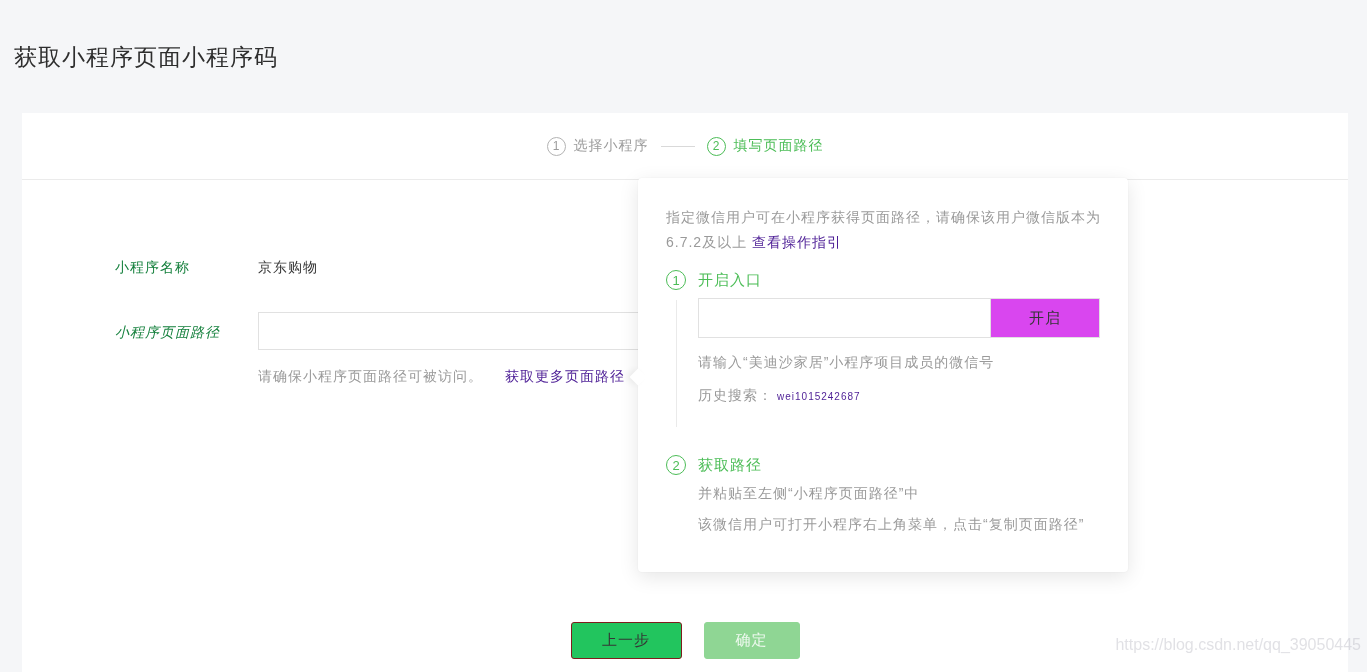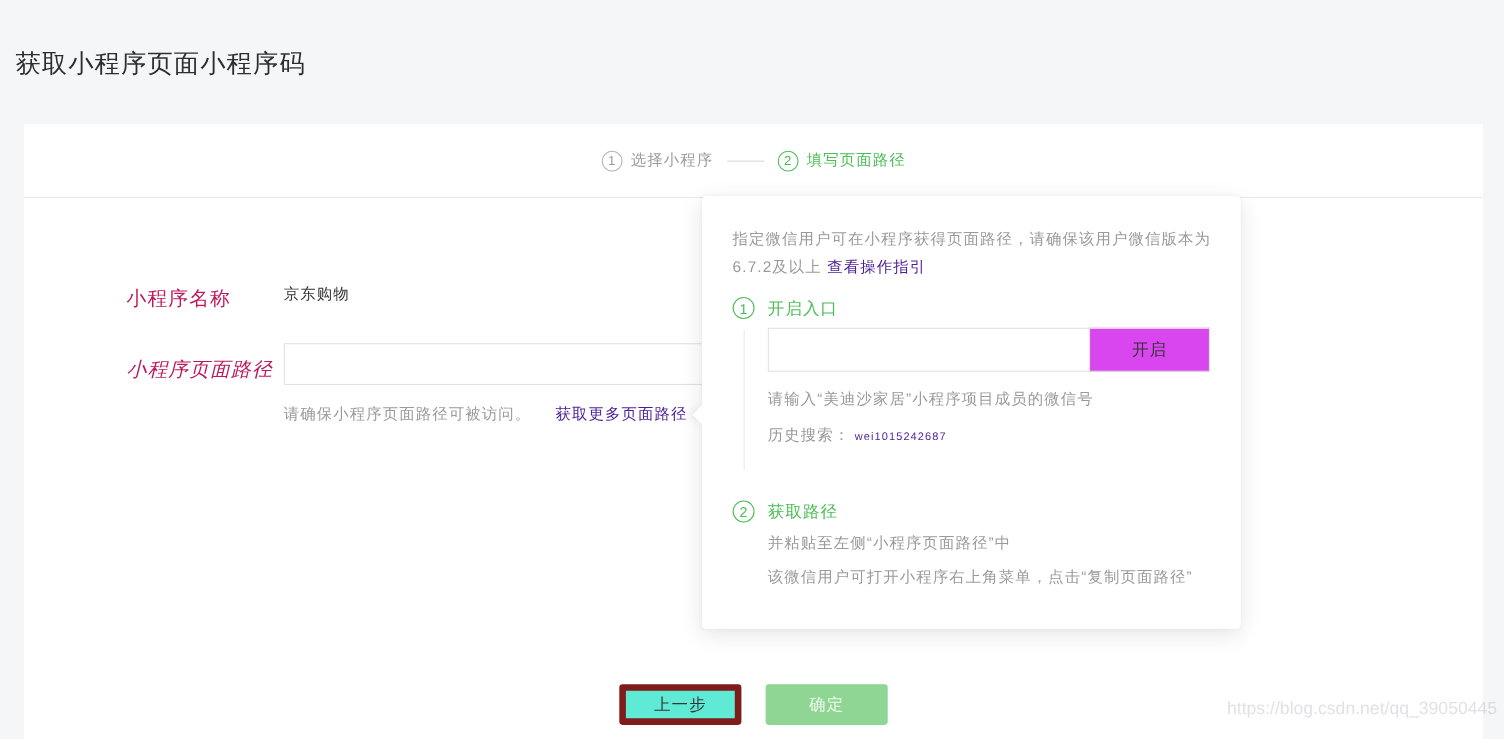--- a/index.html
+++ b/index.html
@@ -52,22 +52,22 @@
   .step-active .step-circle { border-color: #4cbd57; color: #4cbd57; }
   .step-active .step-label { color: #4cbd57; }
   .step-connector {
     width: 34px; height: 1px;
     background: #d9d9d9;
     margin: 0 12px;
   }
   
   .form-label {
     position: absolute;
-    font-size: 18px;
-    color: #be185d;
+    font-size: 14px;
+    color: #15803d;
     letter-spacing: 1px;
   }
   .form-value {
     position: absolute;
     font-size: 14px;
     color: #353535;
     letter-spacing: 1px;
   }
   .path-input {
     position: absolute;
@@ -194,30 +194,30 @@
   .footer-actions {
     position: absolute;
     left: 22px; top: 622px;
     width: 1326px;
     display: flex;
     justify-content: center;
     gap: 22px;
   }
   .btn-prev {
     width: 111px; height: 37px;
-    background: #5eead4;
-    border: 6px solid #7f1d1d;
+    background: #22c55e;
+    border: 1px solid #7f1d1d;
     border-radius: 3px;
     font-size: 15px;
     color: #353535;
     cursor: pointer;
     letter-spacing: 1px;
   }
   .btn-confirm {
-    width: 111px; height: 37px;
+    width: 96px; height: 37px;
     background: #8fd694;
     border: 1px solid #8fd694;
     border-radius: 3px;
     font-size: 15px;
     color: rgba(255,255,255,0.85);
     cursor: not-allowed;
     letter-spacing: 1px;
   }
   .watermark {
     position: absolute;

